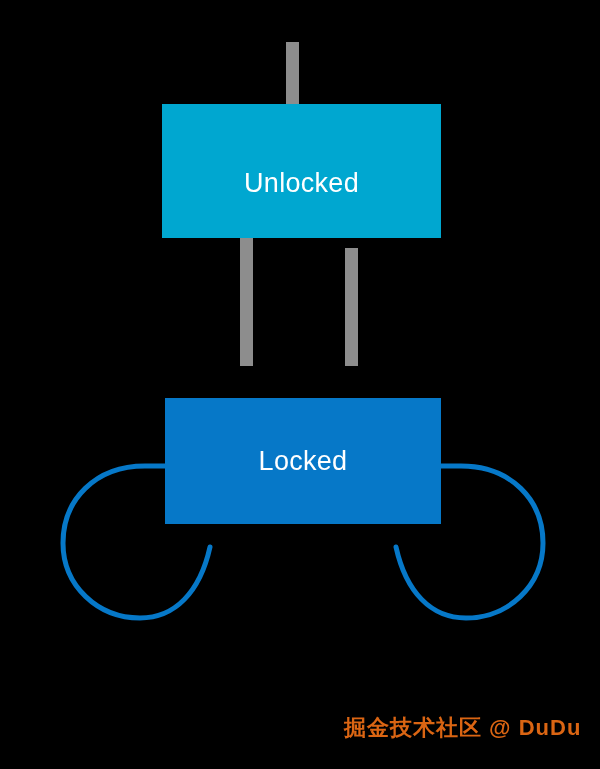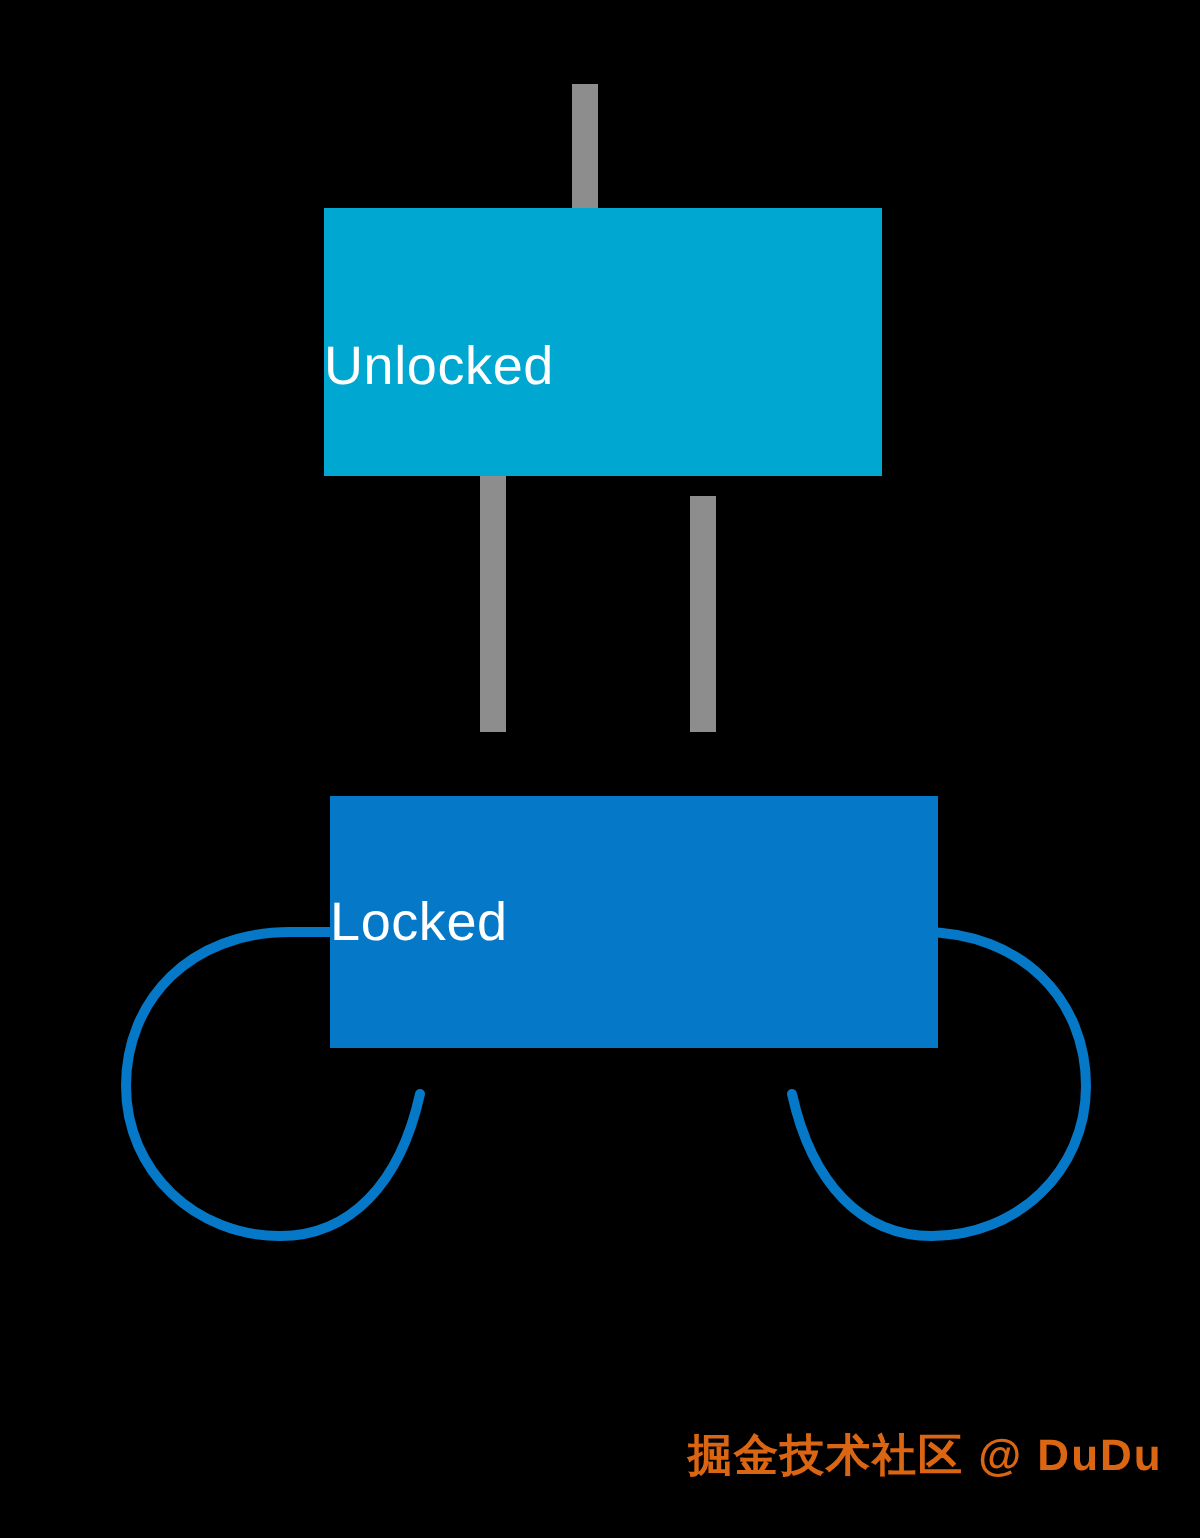--- a/index.html
+++ b/index.html
@@ -12,20 +12,21 @@
     width: 600px;
     height: 769px;
     background: #000000;
     overflow: hidden;
     font-family: "Liberation Sans", sans-serif;
   }
   .state-box {
     position: absolute;
     display: flex;
     align-items: center;
+    justify-content: center;
     box-sizing: border-box;
   }
   .state-label {
     color: #ffffff;
     font-size: 27px;
     font-weight: 300;
     letter-spacing: 0.3px;
     line-height: 1;
     font-family: "Liberation Sans", sans-serif;
   }
@@ -36,21 +37,21 @@
     height: 134px;
     background: #00a7d0;
   }
   #box-unlocked .state-label {
     position: relative;
     top: 12px;
   }
   #box-locked {
     left: 165px;
     top: 398px;
-    width: 304px;
+    width: 276px;
     height: 126px;
     background: #0678c8;
   }
   #box-locked .state-label {
     position: relative;
     top: 0px;
   }
   .connector {
     position: absolute;
     background: #8d8d8d;

